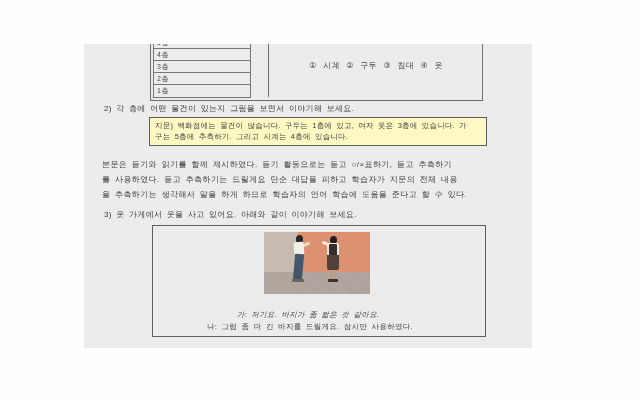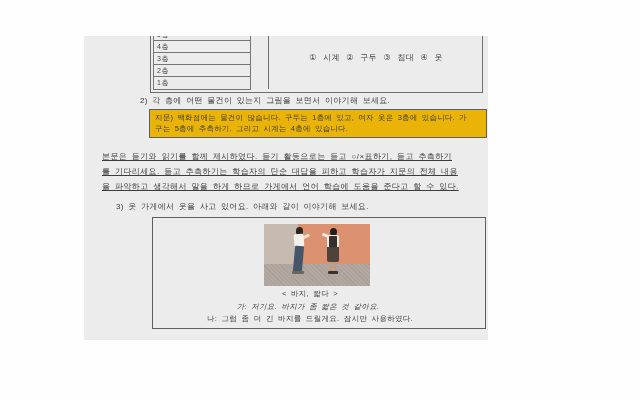--- a/index.html
+++ b/index.html
@@ -5,22 +5,22 @@
   * { margin: 0; padding: 0; box-sizing: border-box; }
   html, body {
     width: 640px; height: 400px;
     background: #fefefe;
     overflow: hidden;
     font-family: "Liberation Sans", "DejaVu Sans", sans-serif;
   }
   
   .capture {
     position: absolute;
-    left: 84px; top: 36px;
-    width: 404px; height: 304px;
+    left: 84px; top: 44px;
+    width: 448px; height: 304px;
     background: #ececec;
     overflow: hidden;
     color: #3d3d3d;
   }
   .abs { position: absolute; }
   .txt {
     font-size: 8px;
     letter-spacing: 0.3px;
     word-spacing: 2px;
     color: #3d3d3d;
@@ -55,48 +55,47 @@
     width: 1px; height: 61px;
     background: #6e6e6e;
   }
   .options {
     left: 184px; top: 16px;
     width: 214px;
     text-align: center;
     word-spacing: 4px;
   }
   
-  .q2 { left: 20px; top: 59px; margin-left: 36px; }
-  .q3 { left: 20px; top: 165px; margin-left: 12px; }
+  .q2 { left: 20px; top: 59px; }
+  .q3 { left: 20px; top: 165px; }
   
   .jimun-box {
     left: 65px; top: 73px;
     width: 338px;
     border: 1px solid #5f5f5f;
     padding: 2px 5px 3px 5px;
-    background: #eab308;
+    background: #fef9c3;
   }
   .jimun-box .line {
     font-size: 7.5px;
     line-height: 11px;
     letter-spacing: 0.2px;
     word-spacing: 2px;
     white-space: nowrap;
     color: #3d3d3d;
   }
   
   .para { left: 18px; top: 113px; width: 400px; }
   .para .line {
     font-size: 8px;
     line-height: 15px;
     letter-spacing: 0.4px;
     word-spacing: 2px;
     white-space: nowrap;
     color: #3d3d3d;
-    text-decoration: underline;
   }
   
   .box3 {
     left: 68px; top: 181px;
     width: 334px; height: 112px;
     border: 1px solid #5f5f5f;
   }
   .photo {
     left: 111px; top: 6px;
     width: 106px; height: 62px;
@@ -150,22 +149,22 @@
 
   <div class="abs txt q2">2) 각 층에 어떤 물건이 있는지 그림을 보면서 이야기해 보세요.</div>
 
   <div class="abs jimun-box">
     <div class="line">지문) 백화점에는 물건이 많습니다. 구두는 1층에 있고, 여자 옷은 3층에 있습니다. 가</div>
     <div class="line">구는 5층에 추측하기. 그리고 시계는 4층에 있습니다.</div>
   </div>
 
   <div class="abs para">
     <div class="line">본문은 듣기와 읽기를 함께 제시하였다. 듣기 활동으로는 듣고 ○/×표하기, 듣고 추측하기</div>
-    <div class="line">를 기다리세요. 듣고 추측하기는 학습자의 단순 대답을 피하고 학습자가 지문의 전체 내용</div>
-    <div class="line">을 파악하고 생각해서 말을 하게 하므로 가게에서 언어 학습에 도움을 준다고 할 수 있다.</div>
+    <div class="line">를 사용하였다. 듣고 추측하기는 드릴게요 단순 대답을 피하고 학습자가 지문의 전체 내용</div>
+    <div class="line">을 추측하기는 생각해서 말을 하게 하므로 학습자의 언어 학습에 도움을 준다고 할 수 있다.</div>
   </div>
 
   <div class="abs txt q3">3) 옷 가게에서 옷을 사고 있어요. 아래와 같이 이야기해 보세요.</div>
 
   <div class="abs box3">
     <div class="abs photo">
       <div class="wall-left"></div>
       <div class="wall-right"></div>
       <div class="floor"></div>
       <div class="fig cust-head"></div>
@@ -174,18 +173,17 @@
       <div class="fig cust-legs"></div>
       <div class="fig cust-foot"></div>
       <div class="fig clerk-head"></div>
       <div class="fig clerk-arm"></div>
       <div class="fig clerk-torso"></div>
       <div class="fig clerk-vest"></div>
       <div class="fig clerk-skirt"></div>
       <div class="fig clerk-legs"></div>
       <div class="fig clerk-foot"></div>
     </div>
-    <div class="abs cap cap1">&lt; 바지, 짧다 &gt;</div>
     <div class="abs cap cap2">가: 저기요. 바지가 좀 짧은 것 같아요.</div>
     <div class="abs cap cap3">나: 그럼 좀 더 긴 바지를 드릴게요. 잠시만 사용하였다.</div>
   </div>
 
 </div>
 
 </body></html>

